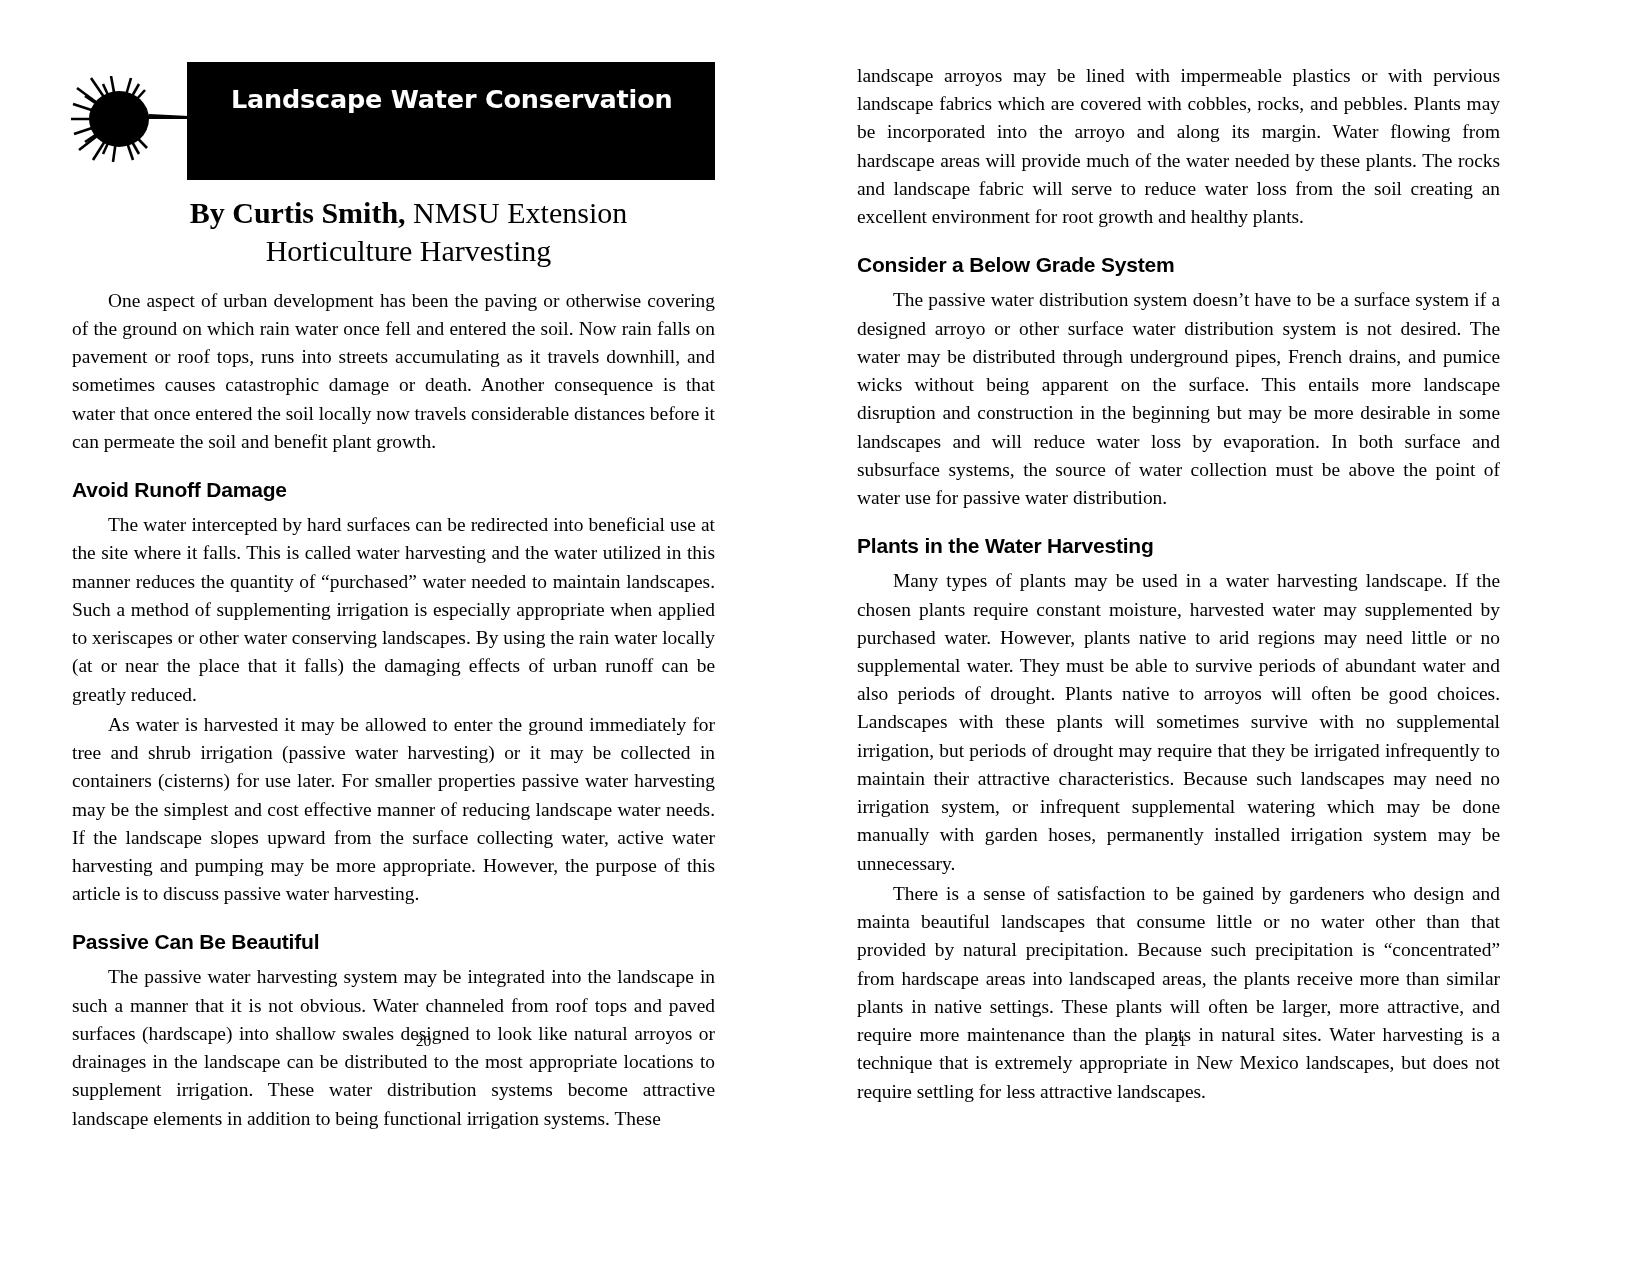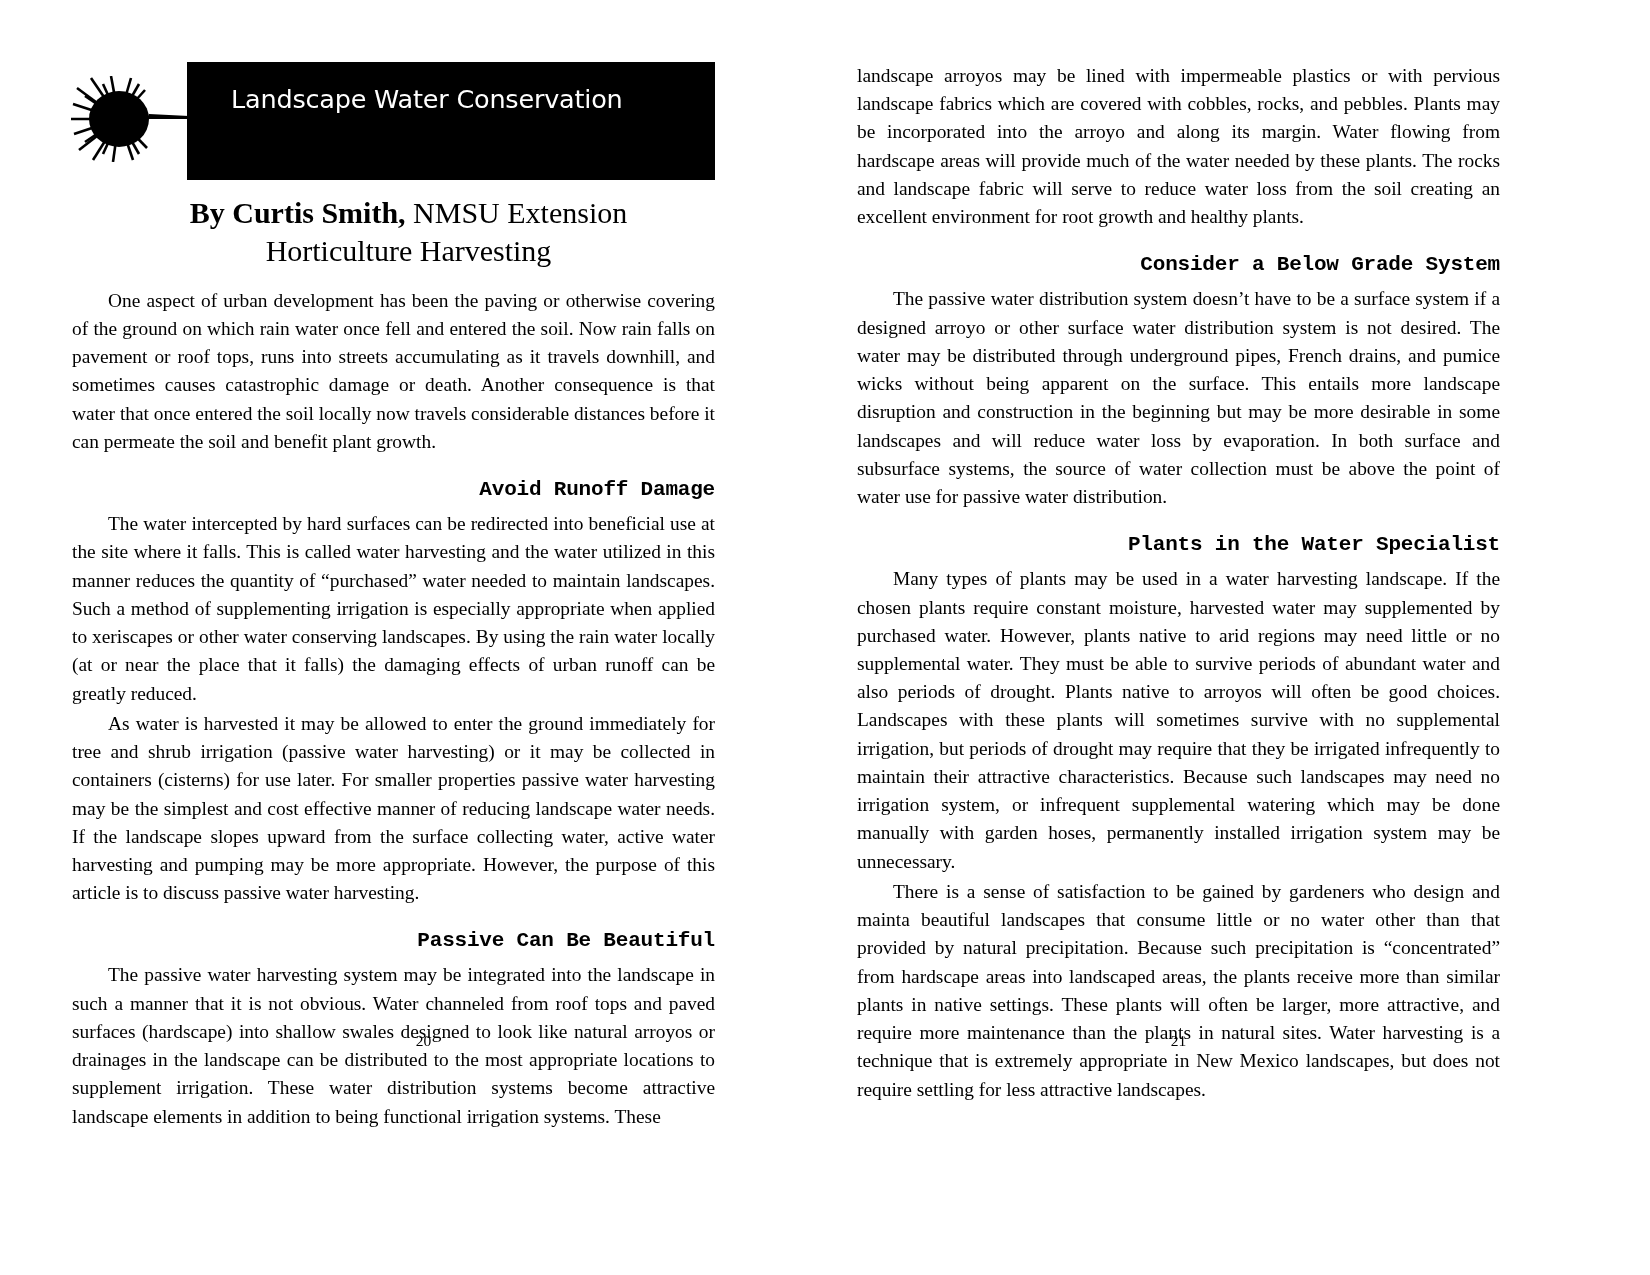--- a/index.html
+++ b/index.html
@@ -49,21 +49,21 @@
     height: 118px;
     background: #000000;
   }
   .masthead-text {
     position: absolute;
     left: 44px;
     top: 19px;
     width: 470px;
     color: #ffffff;
     font-family: "DejaVu Sans", sans-serif;
-    font-weight: normal;
+    font-weight: bold;
     font-size: 25.5px;
     line-height: 1.42;
     letter-spacing: -0.2px;
   }
   .masthead-line {
     display: block;
     white-space: nowrap;
   }
   .logo {
     position: absolute;
@@ -91,26 +91,25 @@
     font-size: 19.4px;
     line-height: 1.455;
     text-align: justify;
     text-indent: 36px;
     hyphens: none;
   }
   p.body.noindent {
     text-indent: 0;
   }
   h2.section {
-    font-family: Liberation Mono, monospace;
+    font-family: Liberation Sans, sans-serif;
     font-weight: bold;
     font-size: 21px;
     margin: 22px 0 9px 0;
     letter-spacing: -0.2px;
-    text-align: right;
   }
   .page-right h2.section:first-child {
     margin-top: 0;
   }
   .first-block p.body:first-child {
     text-indent: 36px;
   }
   .folio {
     position: absolute;
     bottom: 48px;
@@ -185,20 +184,20 @@
     <div class="folio">20</div>
   </div>
 
   <div class="page page-right">
 
     <p class="body noindent">landscape arroyos may be lined with impermeable plastics or with pervious landscape fabrics which are covered with cobbles, rocks, and pebbles.  Plants may be incorporated into the arroyo and along its margin.  Water flowing from hardscape areas will provide much of the water needed by these plants.  The rocks and landscape fabric will serve to reduce water loss from the soil creating an excellent environment for root growth and healthy plants.</p>
 
     <h2 class="section">Consider a Below Grade System</h2>
     <p class="body">The passive water distribution system doesn’t have to be a surface system if a designed arroyo or other surface water distribution system is not desired.  The water may be distributed through underground pipes, French drains, and pumice wicks without being apparent on the surface.  This entails more landscape disruption and construction in the beginning but may be more desirable in some landscapes and will reduce water loss by evaporation.  In both surface and subsurface systems, the source of water collection must be above the point of water use for passive water distribution.</p>
 
-    <h2 class="section">Plants in the Water Specialist</h2>
+    <h2 class="section">Plants in the Water Harvesting</h2>
     <p class="body">Many types of plants may be used in a water harvesting landscape.  If the chosen plants require constant moisture, harvested water may supplemented by purchased water.   However, plants native to arid regions may need little or no supplemental water.  They must be able to survive periods of abundant water and also periods of drought.   Plants native to arroyos will often be good choices.  Landscapes with these plants will sometimes survive with no supplemental irrigation, but periods of drought may require that they be irrigated infrequently to maintain their attractive characteristics.   Because such landscapes may need no irrigation system, or infrequent supplemental watering which may be done manually with garden hoses, permanently installed irrigation system may be unnecessary.</p>
     <p class="body">There is a sense of satisfaction to be gained by gardeners who design and mainta beautiful landscapes that consume little or no water other than that provided by natural precipitation.  Because such precipitation is “concentrated” from hardscape areas into landscaped areas, the plants receive more than similar plants in native settings.  These plants will often be larger, more attractive, and require more maintenance than the plants in natural sites.  Water harvesting is a technique that is extremely appropriate in New Mexico landscapes, but does not require settling for less attractive landscapes.</p>
 
     <div class="folio">21</div>
   </div>
 
 </div>
 
 </body></html>

